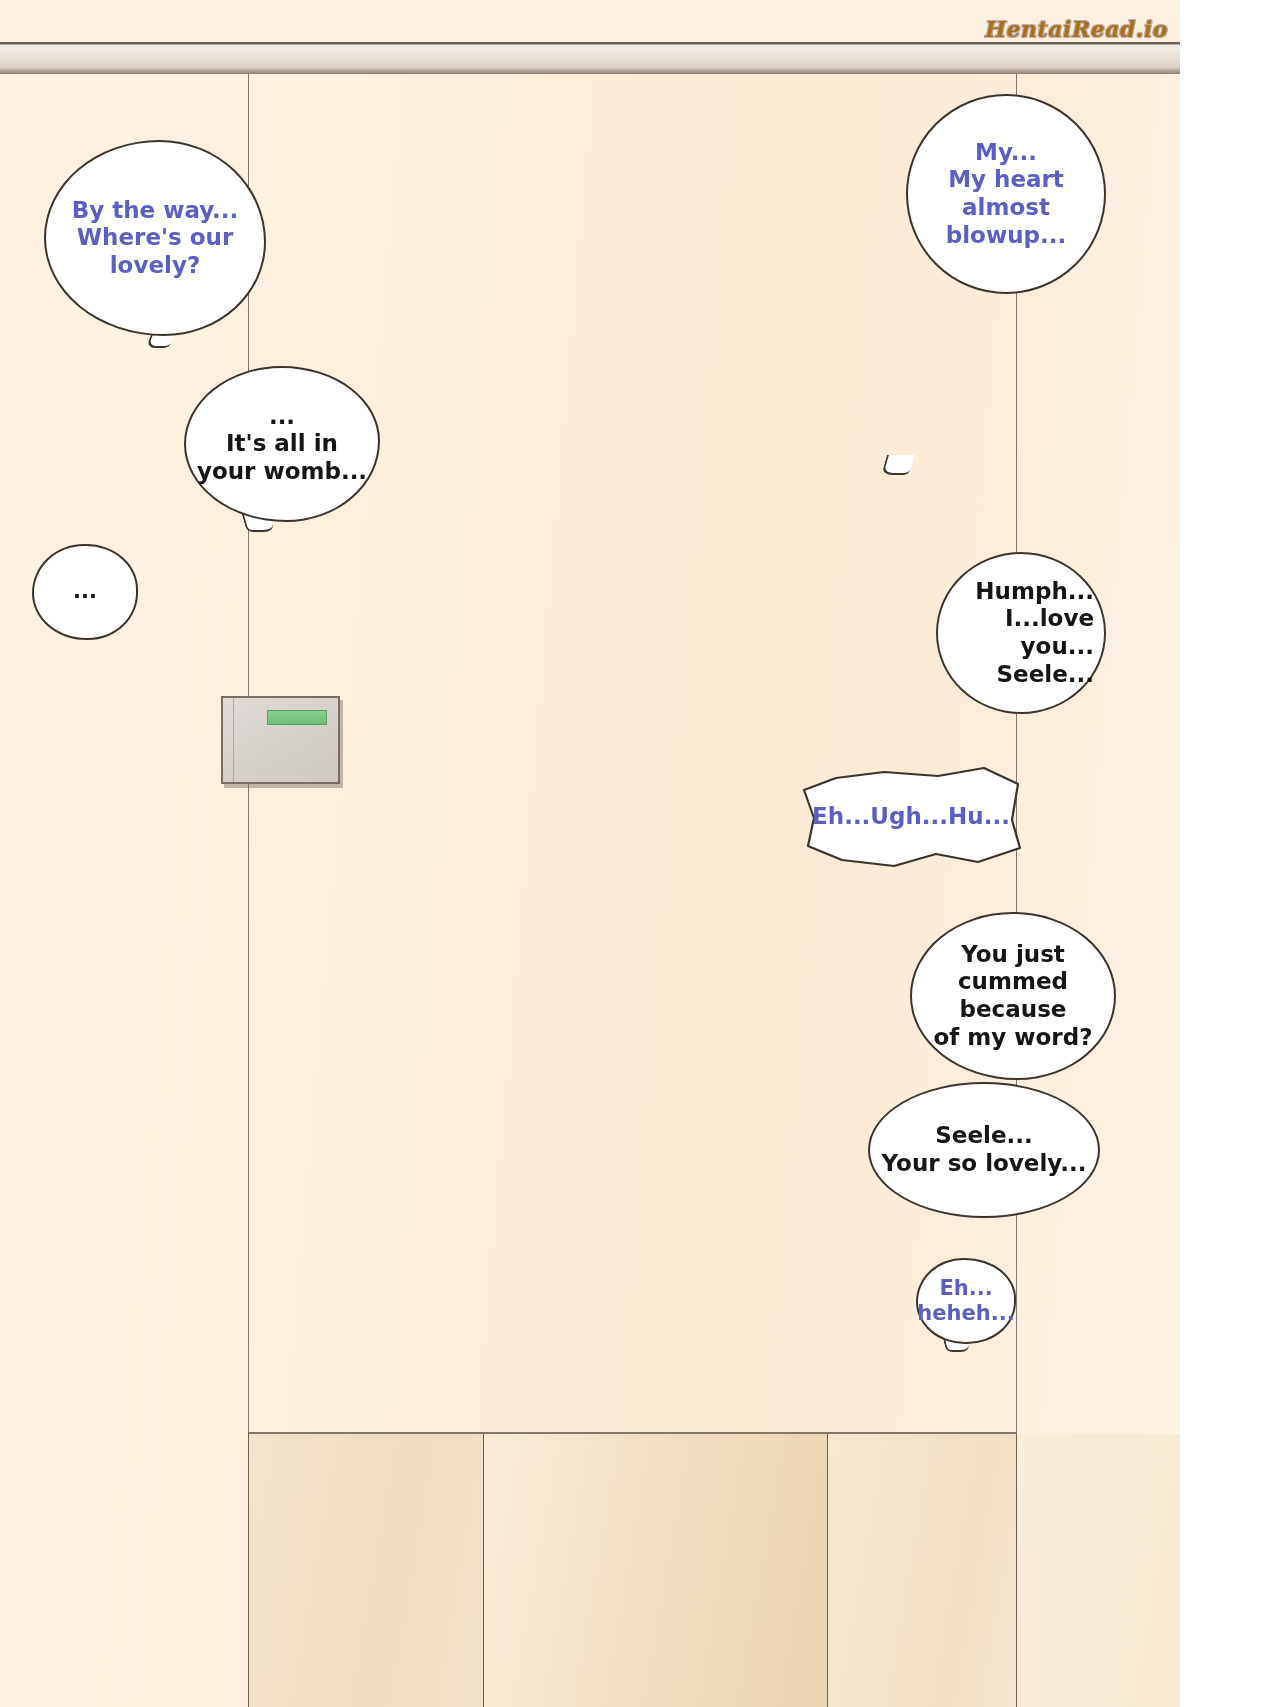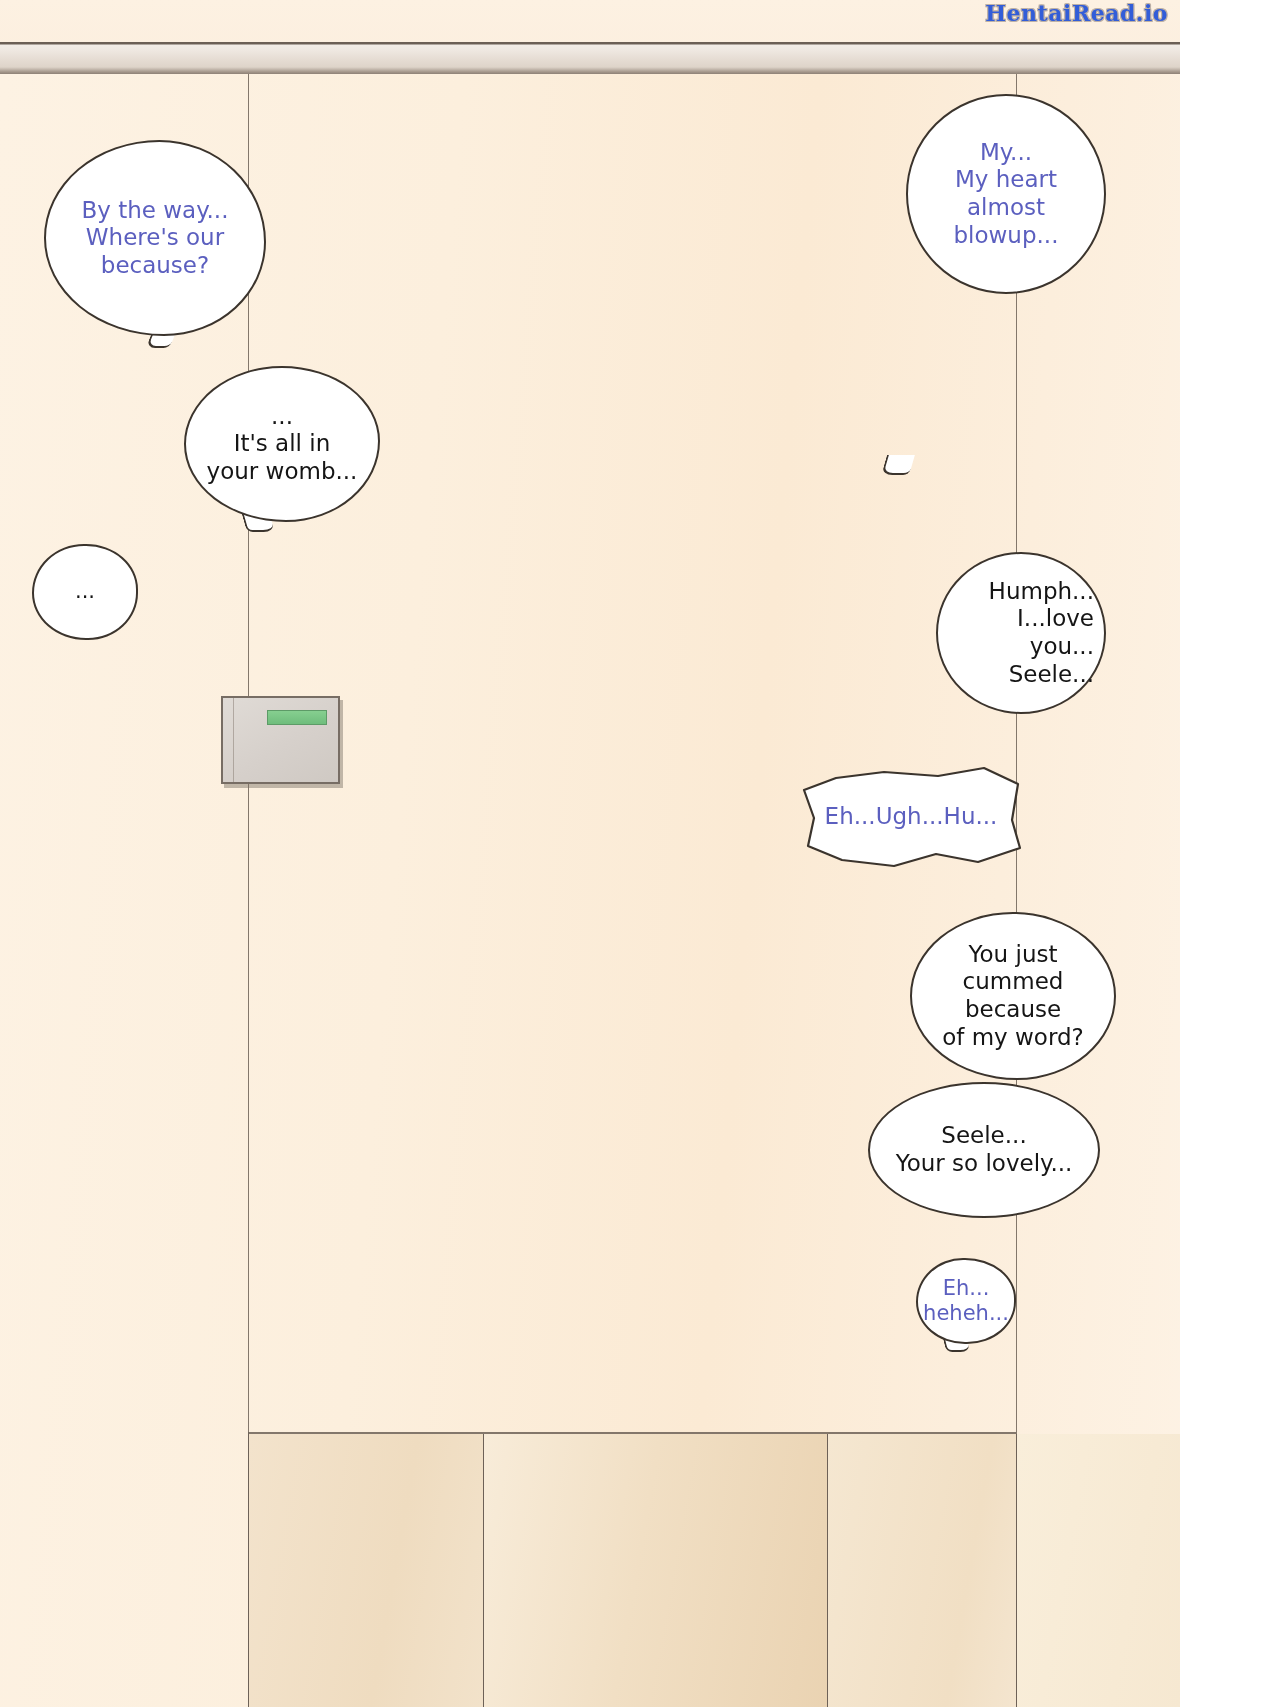--- a/index.html
+++ b/index.html
@@ -108,20 +108,21 @@
     display: flex;
     align-items: center;
     justify-content: center;
     text-align: center;
     line-height: 1.2;
     box-sizing: border-box;
   }
   .bubble .txt {
     padding: 0 10px;
     white-space: pre-line;
+    font-weight: bold;
   }
   .blue .txt { color: #5b5fbf; }
   .black .txt { color: #151515; }
 
   
   .b-byway {
     left: 44px; top: 140px; width: 222px; height: 196px;
     border-radius: 52% 48% 46% 54% / 50% 52% 48% 50%;
     font-size: 23px;
   }
@@ -203,26 +204,27 @@
   }
   .tail-heheh {
     left: 944px; top: 1334px; width: 22px; height: 16px;
     transform: skewX(14deg);
     border-radius: 0 0 40% 6px;
   }
 
   
   .watermark {
     position: absolute;
-    right: 12px; top: 0;
+    right: 12px; top: 16px;
     font-family: "DejaVu Serif", "Liberation Serif", serif;
     font-size: 22px;
     font-weight: 700;
+    font-style: italic;
     letter-spacing: .5px;
-    color: #1d4ed8;
+    color: #a16207;
     text-shadow:
        1px 0 0 #b9aca0, -1px 0 0 #b9aca0,
        0 1px 0 #b9aca0, 0 -1px 0 #b9aca0,
        1px 1px 0 #b9aca0, -1px -1px 0 #b9aca0,
        1px -1px 0 #b9aca0, -1px 1px 0 #b9aca0;
     opacity: .9;
     user-select: none;
   }
 </style>
 </head>
@@ -243,21 +245,21 @@
 
   <div class="switch-panel">
     <div class="inner-seam"></div>
     <div class="switch-led"></div>
   </div>
 
   <div class="tail tail-byway"></div>
   <div class="bubble blue b-byway">
     <span class="txt">By the way...
 Where's our
-because?</span>
+lovely?</span>
   </div>
 
   <div class="tail tail-womb"></div>
   <div class="bubble black b-womb">
     <span class="txt">...
 It's all in
 your womb...</span>
   </div>
 
   <div class="bubble black b-dots">

